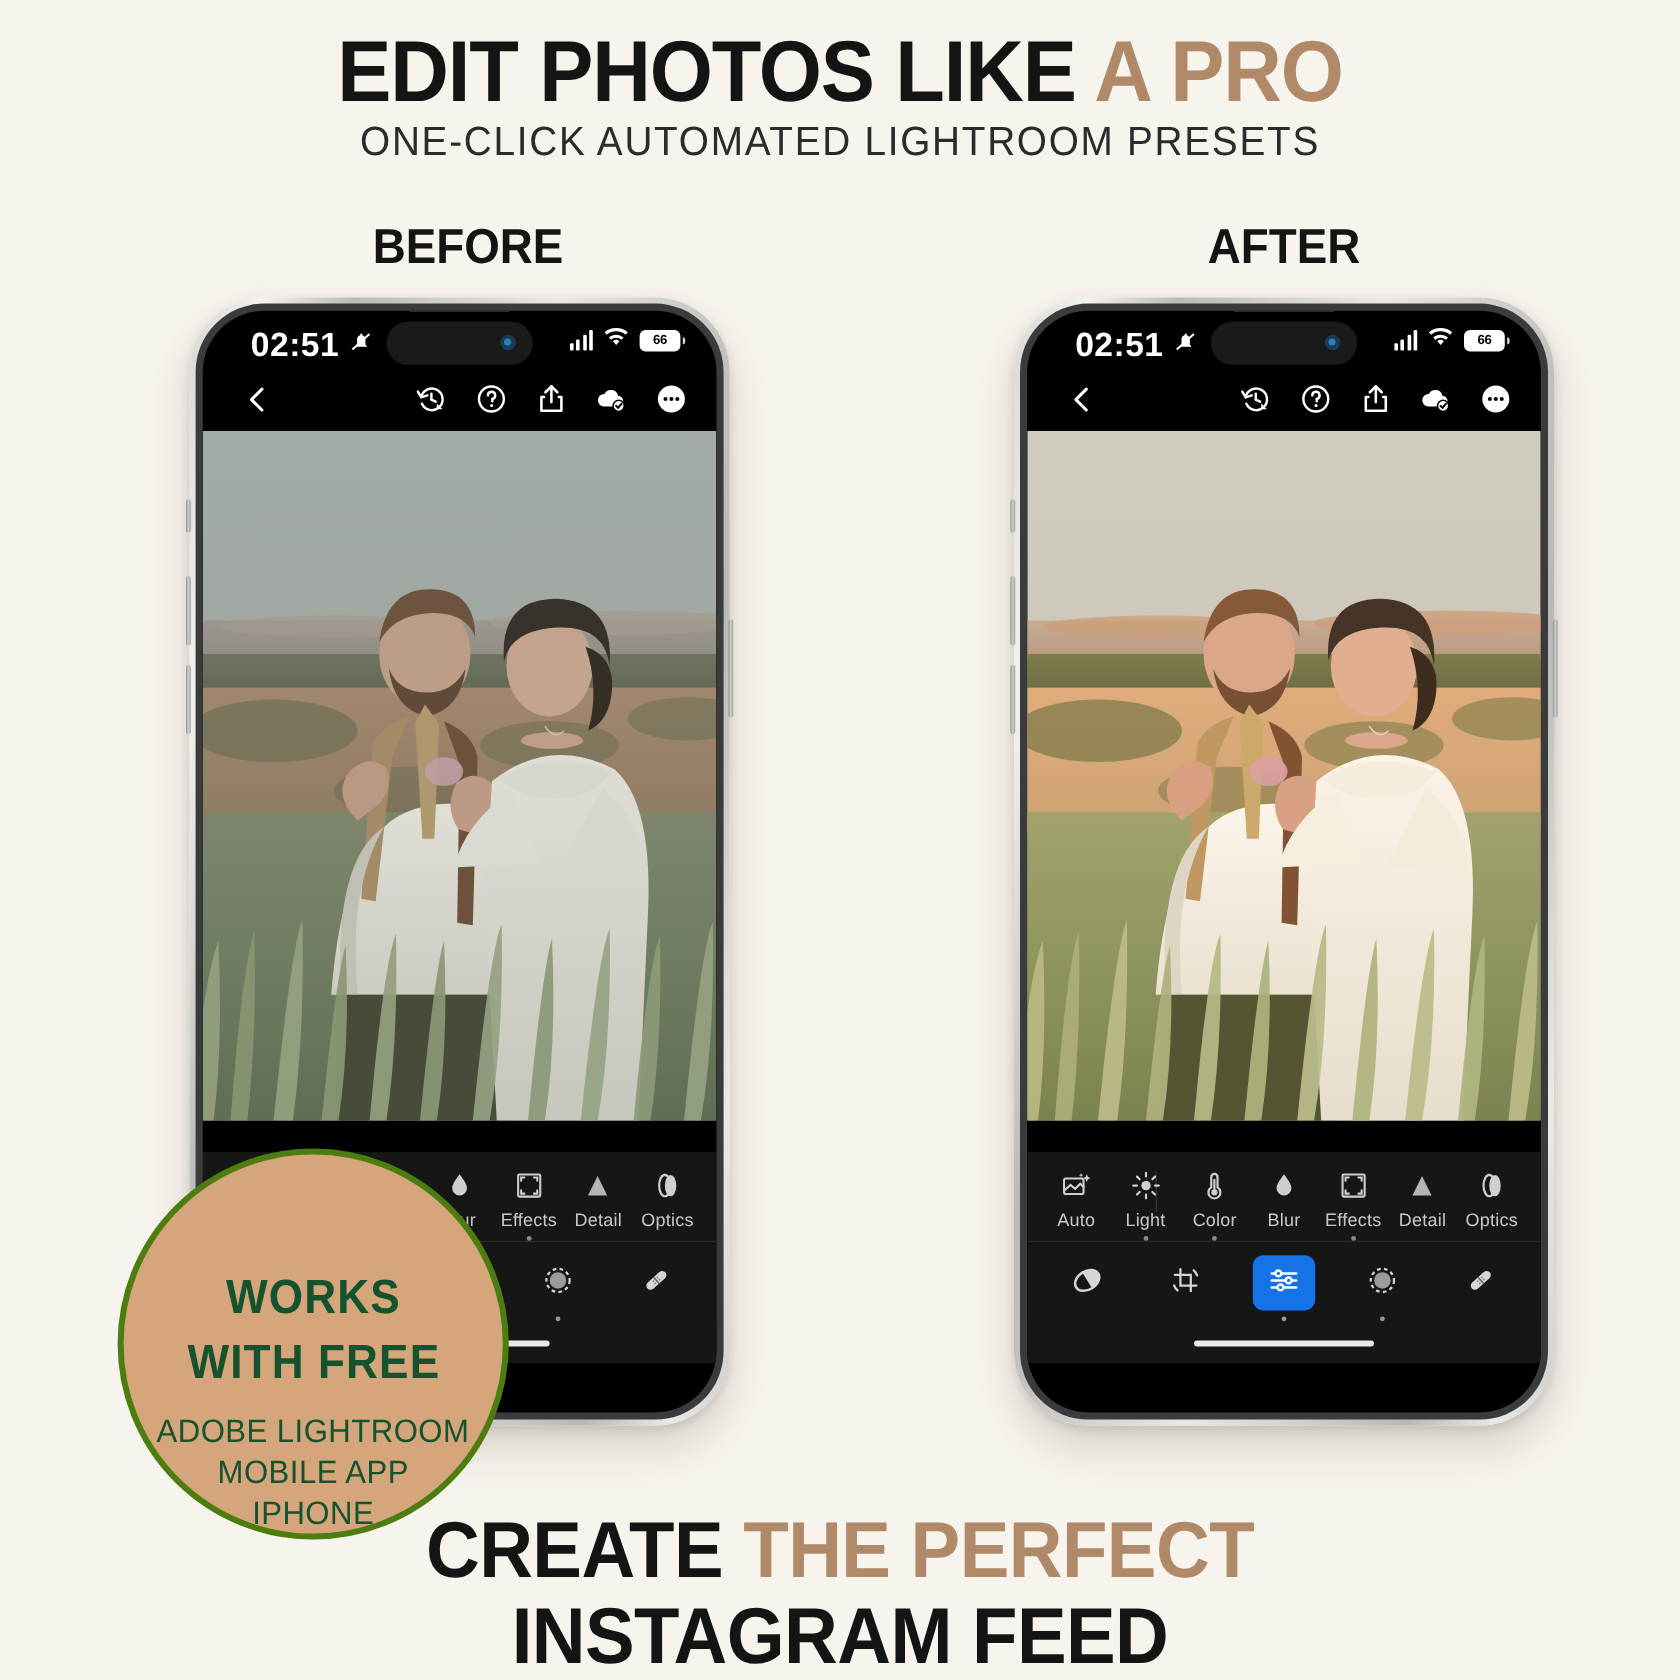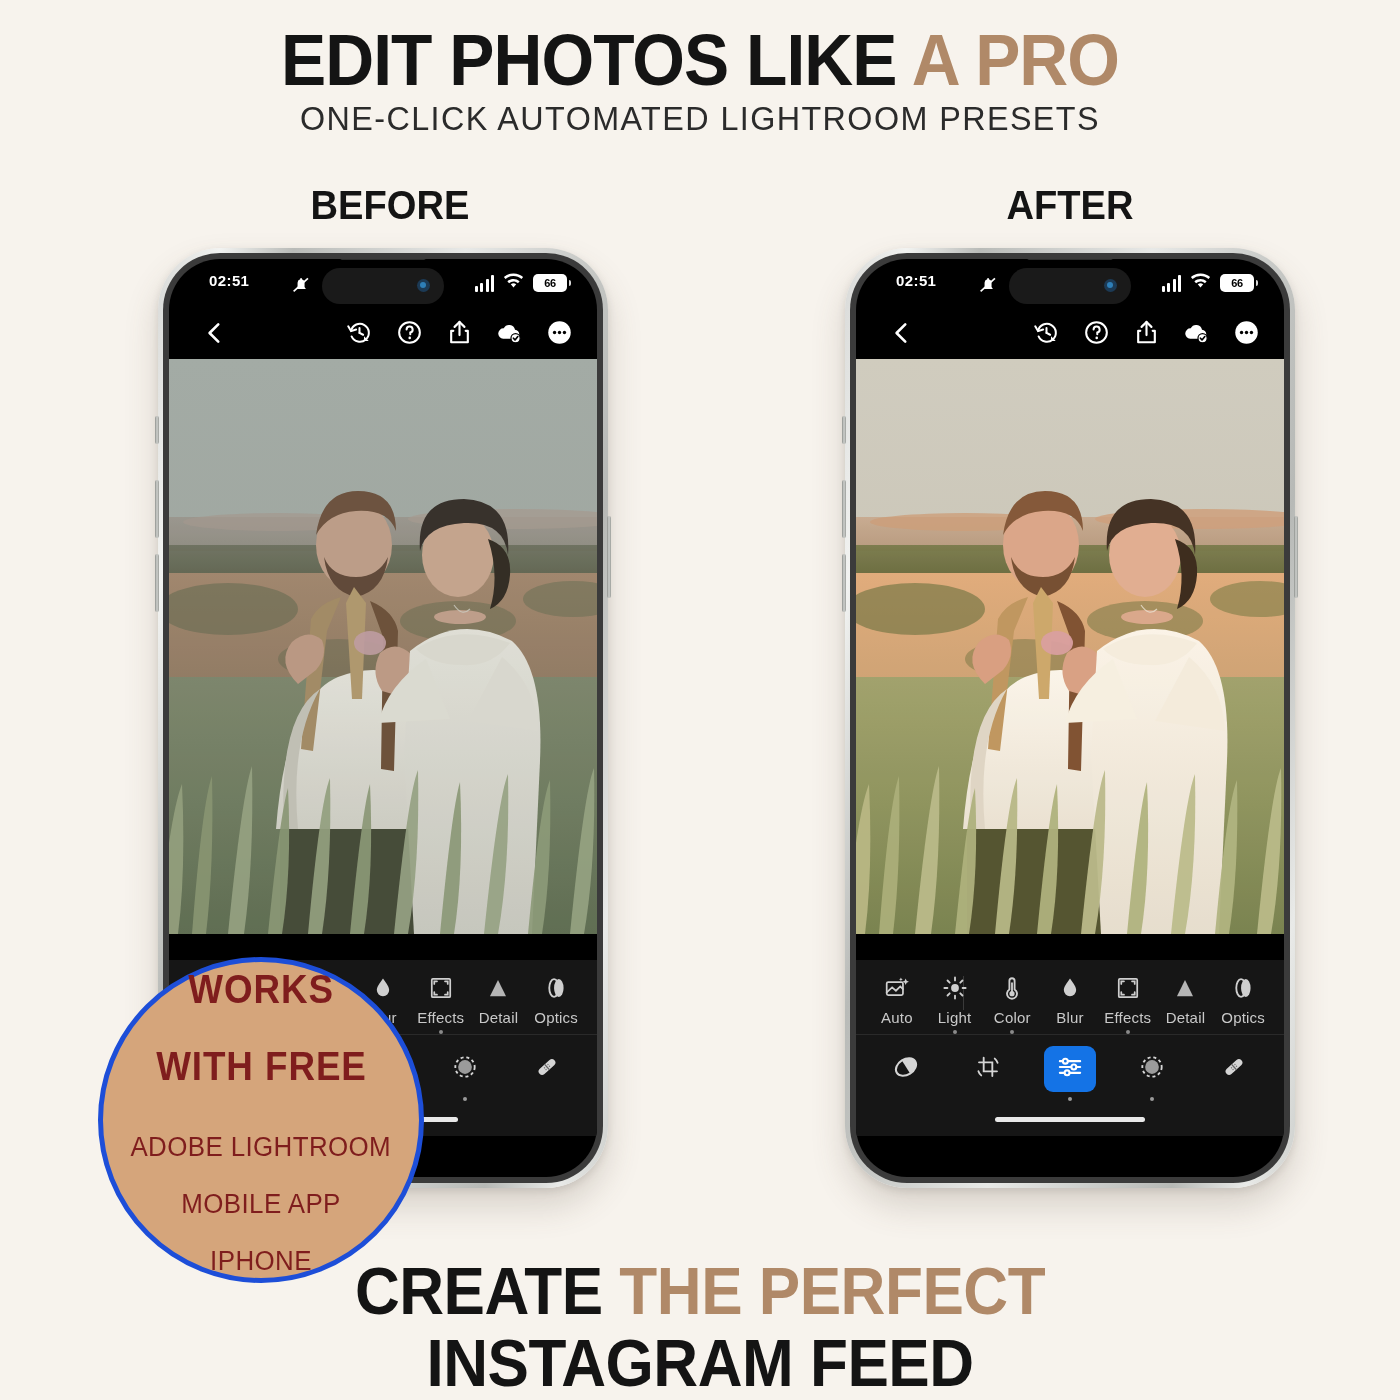--- a/index.html
+++ b/index.html
@@ -73,21 +73,21 @@
   .btn-left{left:-3px;width:4px;}
   .btn-right{right:-3px;width:4px;}
 
   
   .statusbar{
     position:relative;height:52px;
     color:#fff;
   }
   .sb-time{
     position:absolute;left:40px;top:13px;
-    font-size:15px;font-weight:bold;letter-spacing:.4px;
+    font-size:28px;font-weight:bold;letter-spacing:.4px;
   }
   .sb-mute{position:absolute;left:122px;top:15px;}
   .sb-right{position:absolute;right:30px;top:14px;display:flex;align-items:center;gap:9px;}
   .bars{display:flex;align-items:flex-end;gap:2.5px;height:17px;}
   .bars i{display:block;width:3px;background:#fff;border-radius:1px;}
   .bars i:nth-child(1){height:6px;}
   .bars i:nth-child(2){height:9px;}
   .bars i:nth-child(3){height:13px;}
   .bars i:nth-child(4){height:17px;}
   .batt{
@@ -146,24 +146,24 @@
   .lr-mode.active{background:#1473E6;}
   .lr-mode .mdot{position:absolute;bottom:-9px;left:50%;transform:translateX(-50%);width:4px;height:4px;border-radius:50%;background:#9a9a9a;}
   .home-bar{height:34px;display:flex;align-items:center;justify-content:center;background:#161616;}
   .home-bar i{display:block;width:150px;height:5px;border-radius:3px;background:#e8e8e8;}
 
   
   #works-badge{
     position:absolute;left:98px;top:957px;
     width:326px;height:326px;border-radius:50%;
     background:#D5A57B;
-    border:5px solid #1d4ed8;
+    border:5px solid #4d7c0f;
     box-sizing:border-box;
-    display:flex;flex-direction:column;align-items:center;justify-content:space-between;
-    color:#7f1d1d;text-align:center;
+    display:flex;flex-direction:column;align-items:center;justify-content:flex-end;
+    color:#14532d;text-align:center;
     z-index:20;
   }
   .badge-big{font-size:40px;font-weight:bold;line-height:54px;letter-spacing:1px;transform:scaleX(.92);}
   .badge-small{font-size:27px;line-height:34px;letter-spacing:.4px;margin-top:14px;transform:scaleX(.96);}
 
   
   .bottom-head{
     position:absolute;left:0;top:1255px;width:1400px;
     text-align:center;
     font-size:66px;line-height:72px;font-weight:bold;

